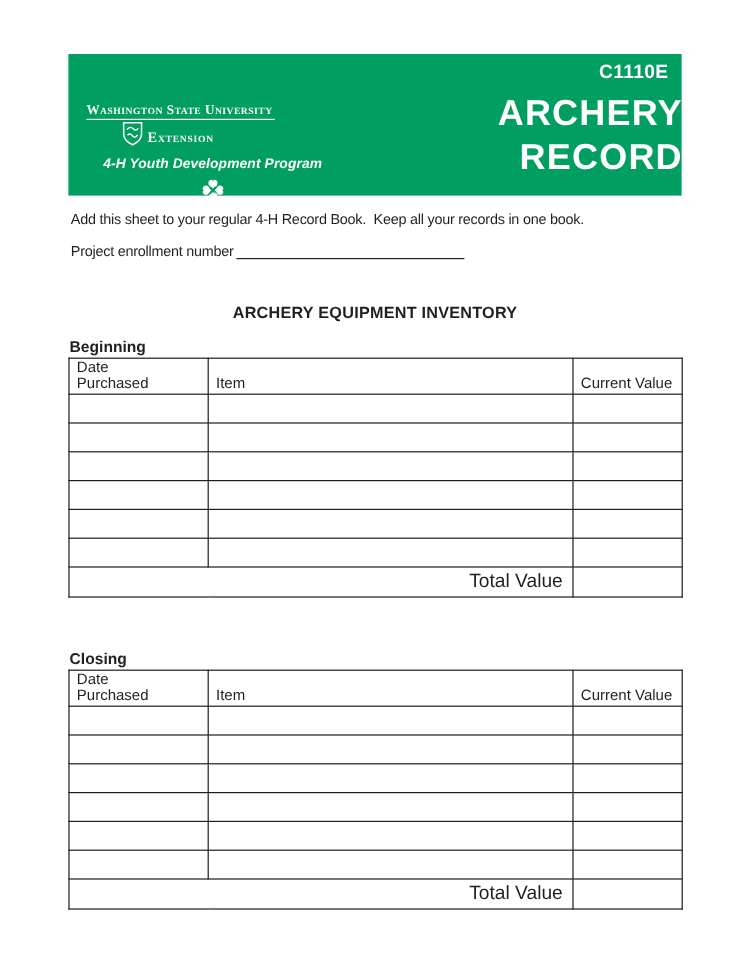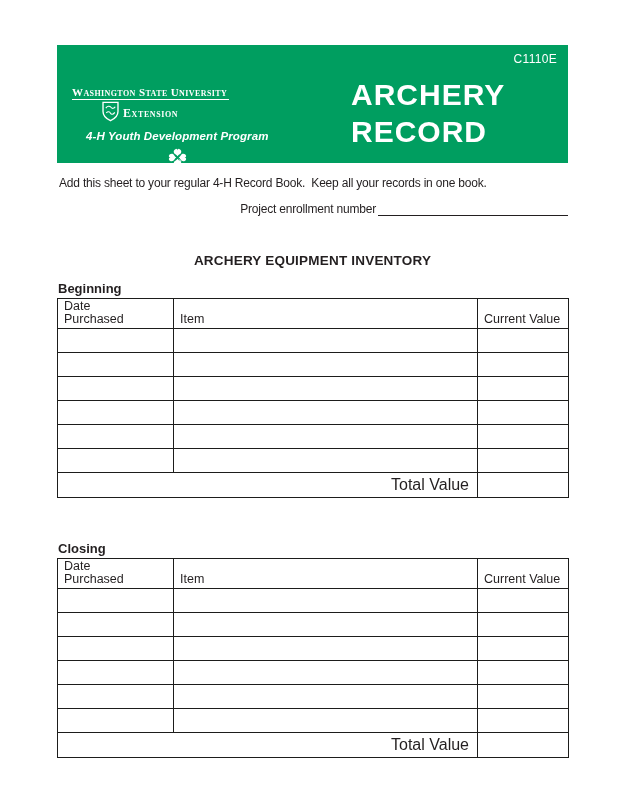--- a/index.html
+++ b/index.html
@@ -19,21 +19,21 @@
 
   
   .banner {
     position: relative;
     width: 511px; height: 118px;
     background: #009E60;
     color: #ffffff;
   }
   .pub-code {
     position: absolute; top: 7px; right: 11px;
-    font-size: 12px; font-weight: normal; letter-spacing: 0.3px; text-align: right;
+    font-size: 16px; font-weight: bold; letter-spacing: 0.3px; text-align: right;
   }
   .logo-block { position: absolute; left: 15px; top: 37px; }
   .uni-wordmark {
     display: inline-block;
     font-family: Liberation Serif, serif;
     font-variant: small-caps;
     font-weight: bold;
     font-size: 11px;
     letter-spacing: 0.4px;
     border-bottom: 1.5px solid #ffffff;
@@ -48,33 +48,33 @@
     font-size: 12px;
     letter-spacing: 0.6px;
   }
   .program-row { display: flex; align-items: center; gap: 5px; margin: 4px 0 0 14px; flex-direction: column; }
   .program-text {
     font-size: 11.5px; font-weight: bold; font-style: italic;
     letter-spacing: 0.1px; white-space: nowrap;
   }
   .banner-title {
     position: absolute; left: 294px; top: 31px; width: 218px;
-    text-align: left;
+    text-align: right;
     font-size: 30px; font-weight: bold;
     line-height: 37px; letter-spacing: 1px;
   }
 
   
   .instruction {
     margin: 13px 0 0 2px;
     font-size: 12px;
     letter-spacing: -0.2px;
     white-space: pre-wrap;
   }
-  .enroll-row { display: flex; align-items: flex-end; margin: 12px 0 0 2px; justify-content: flex-end; }
+  .enroll-row { display: flex; align-items: flex-end; margin: 12px 0 0 2px; }
   .enroll-label { font-size: 12px; letter-spacing: -0.2px; }
   .enroll-line {
     width: 190px; height: 13px;
     border-bottom: 1.5px solid #231f20;
     margin-left: 2px;
   }
 
   
   .inv-heading {
     margin: 37px 0 0 0;

